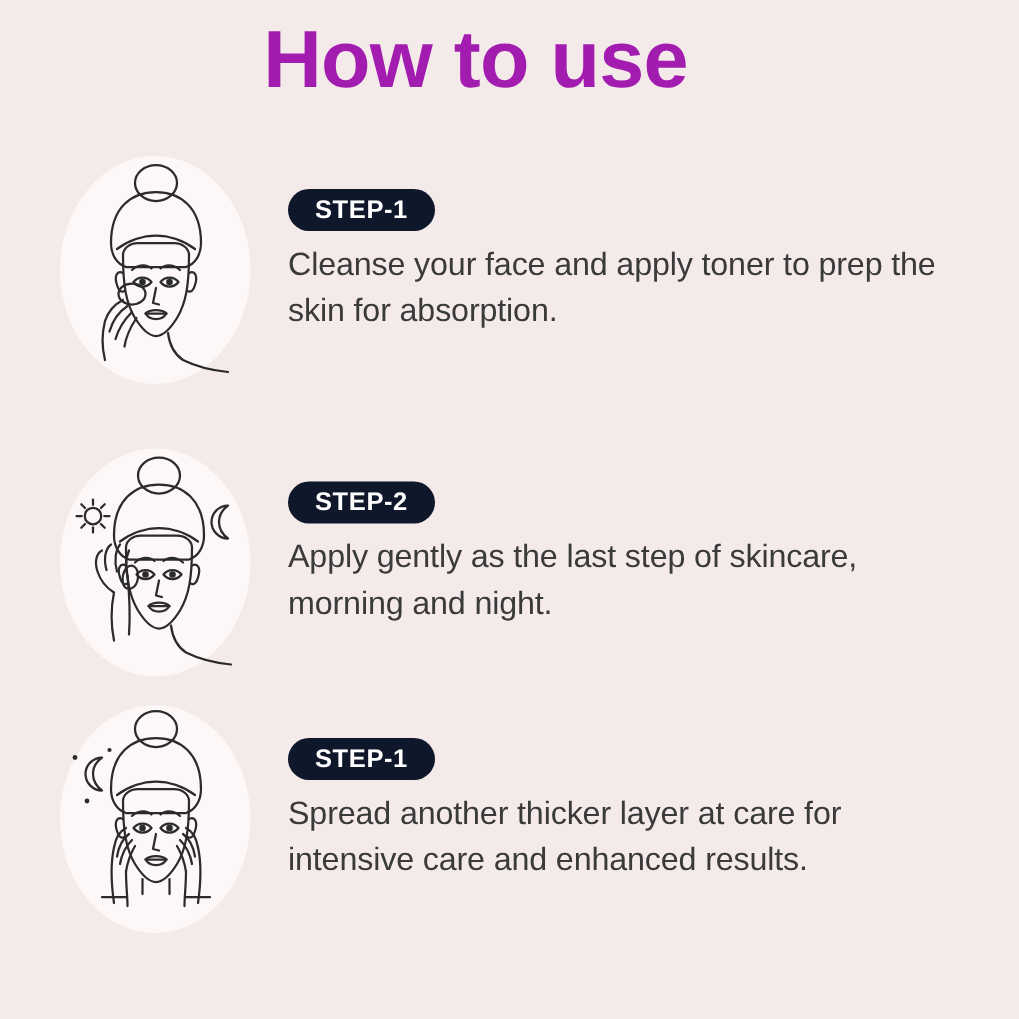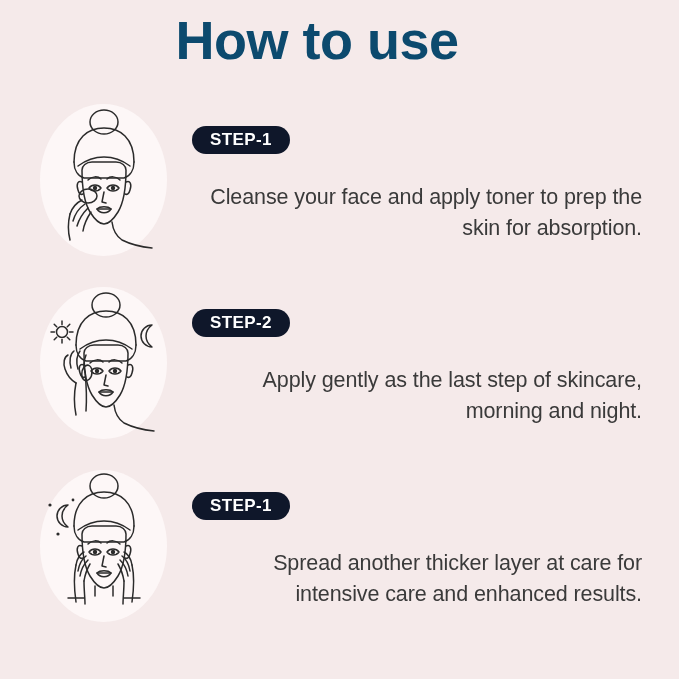--- a/index.html
+++ b/index.html
@@ -24,21 +24,21 @@
 
   
   .title {
     position: absolute;
     left: 0;
     top: 12px;
     width: 620px;
     text-align: center;
     font-size: 54px;
     font-weight: bold;
-    color: #0c4a6e;
+    color: #a21caf;
     letter-spacing: -0.5px;
     line-height: 1.05;
     padding-left: 14px;
     box-sizing: border-box;
   }
 
   
   .steps {
     position: absolute;
     left: 0;
@@ -90,32 +90,31 @@
     color: #ffffff;
     font-size: 17px;
     font-weight: bold;
     letter-spacing: 0.4px;
     padding: 5px 18px 6px 18px;
     border-radius: 14px;
     line-height: 1;
   }
 
   .step-text {
-    margin-top: 28px;
+    margin-top: 7px;
     font-size: 21.5px;
     line-height: 1.45;
     color: #3a3a3a;
     max-width: 450px;
     letter-spacing: -0.1px;
-    text-align: right;
   }
 
   
   .row-1 { top: 0; }
-  .row-2 { top: 0; padding-left: 48px; }
+  .row-2 { top: 12px; padding-left: 48px; }
   .row-3 { top: 0; }
 </style>
 </head>
 <body>
 
 <div class="page">
 
   <div class="title">How to use</div>
 
   <div class="steps">

